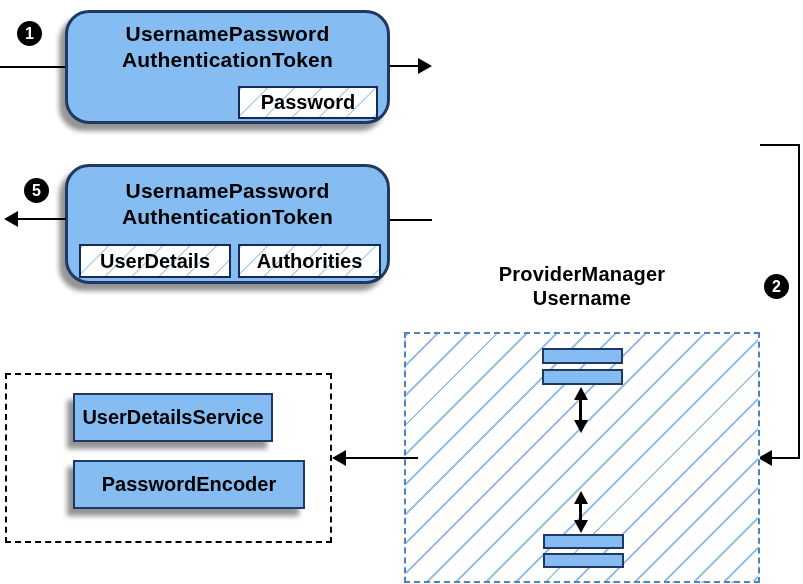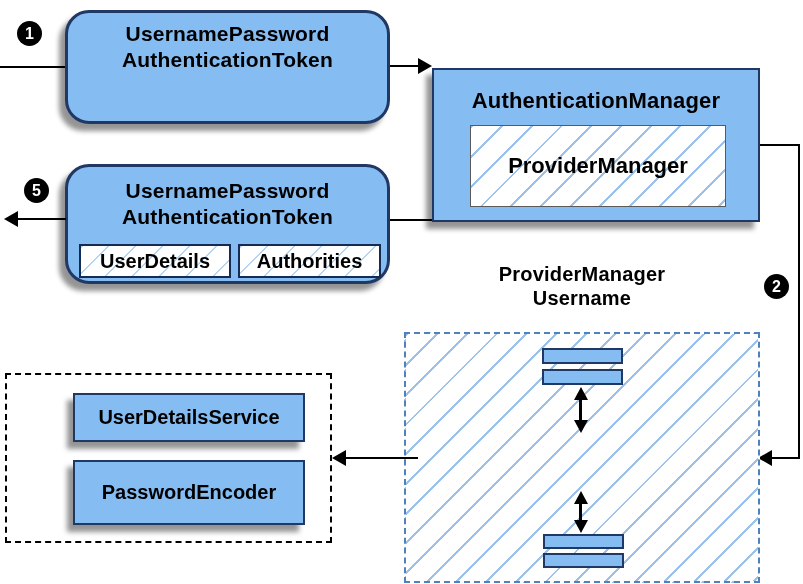--- a/index.html
+++ b/index.html
@@ -48,29 +48,26 @@
   <div class="badge" style="left:30px;top:407px;">3</div>
   <div class="badge" style="left:30px;top:472px;">4</div>
 
   <div class="hline" style="left:0;top:66px;width:66px;height:2px;"></div>
 
   <div class="box rounded shadow" style="left:65px;top:4px;width:325px;height:114px;">
     <div class="title2" style="top:8px;">
       <span style="display:block;">UsernamePassword</span>
       <span style="display:block;">AuthenticationToken</span>
     </div>
+    <div class="field" style="left:170px;top:73px;width:140px;height:33px;">Password</div>
   </div>
 
   <div class="hline" style="left:390px;top:65px;width:29px;height:2px;"></div>
   <div class="tri tri-right" style="left:418px;top:58px;"></div>
 
-  <div class="box shadow" style="left:432px;top:68px;width:328px;height:154px;">
-    <div class="title2" style="top:18px;font-size:22px;">AuthenticationManager</div>
-    <div class="hatch node-label" style="position:absolute;left:36px;top:55px;width:254px;height:80px;border:1px solid #5a5a5a;font-size:22px;">ProviderManager</div>
-  </div>
 
   <div class="hline" style="left:760px;top:144px;width:40px;height:2px;"></div>
   <div class="vline" style="left:798px;top:144px;width:2px;height:315px;"></div>
   <div class="hline" style="left:772px;top:457px;width:28px;height:2px;"></div>
   <div class="tri tri-left" style="left:758px;top:450px;"></div>
 
   <div class="hline" style="left:390px;top:219px;width:42px;height:2px;"></div>
 
   <div class="box rounded shadow" style="left:65px;top:158px;width:325px;height:120px;">
     <div class="title2" style="top:11px;">
@@ -104,16 +101,16 @@
   <div class="tri tri-down" style="left:574px;top:520px;"></div>
 
   <div class="bar" style="left:543px;top:534px;height:15px;"></div>
   <div class="bar" style="left:543px;top:553px;height:15px;"></div>
 
   <div class="hline" style="left:345px;top:457px;width:73px;height:2px;"></div>
   <div class="tri tri-left" style="left:332px;top:450px;"></div>
 
   <div style="position:absolute;left:5px;top:373px;width:327px;height:170px;border:2px dashed #000;box-sizing:border-box;background:#fff;"></div>
 
-  <div class="box shadow node-label" style="left:73px;top:393px;width:232px;height:49px;font-size:20px;">UserDetailsService</div>
-  <div class="box shadow node-label" style="left:73px;top:460px;width:232px;height:65px;font-size:20px;">PasswordEncoder</div>
+  <div class="box shadow node-label" style="left:73px;top:393px;width:200px;height:49px;font-size:20px;">UserDetailsService</div>
+  <div class="box shadow node-label" style="left:73px;top:460px;width:232px;height:49px;font-size:20px;">PasswordEncoder</div>
 
 </div>
 
 </body></html>

